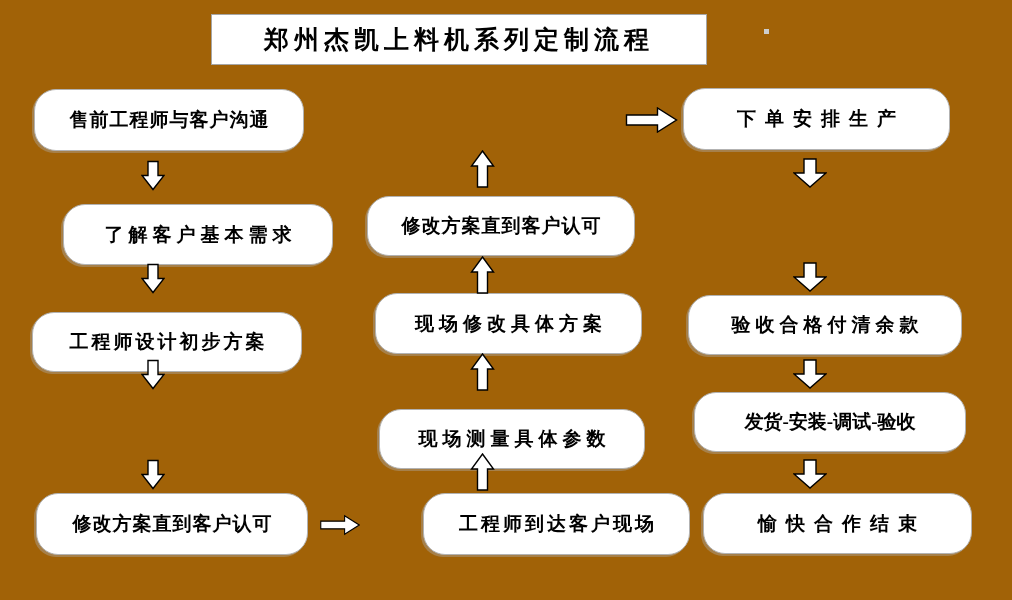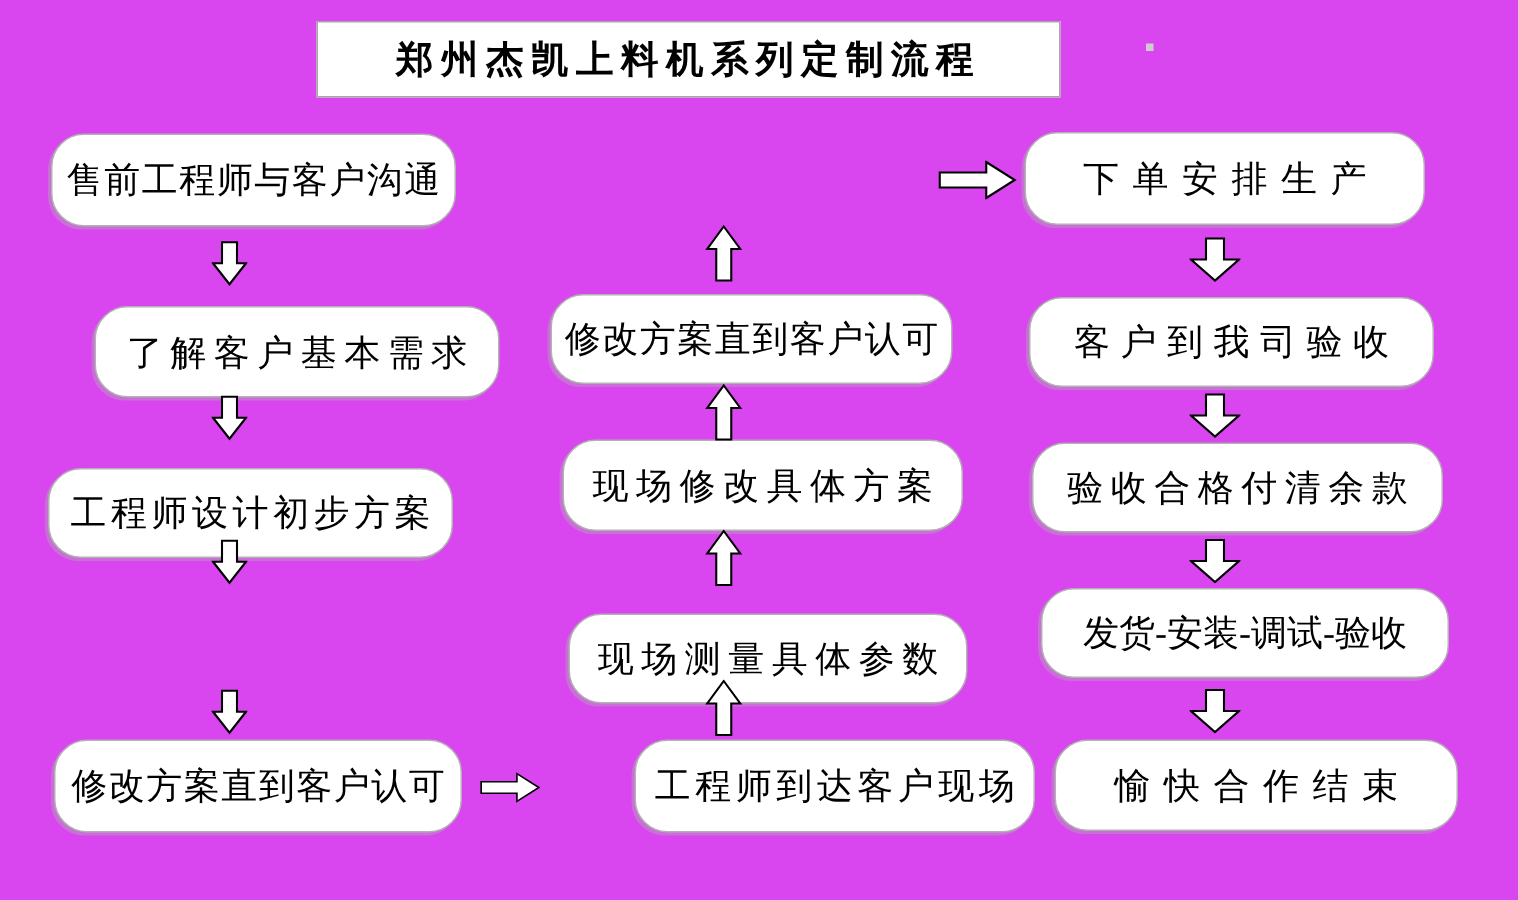--- a/index.html
+++ b/index.html
@@ -4,21 +4,21 @@
 <style>
   html, body {
     margin: 0;
     padding: 0;
     background: #ffffff;
   }
   .canvas {
     position: relative;
     width: 1012px;
     height: 600px;
-    background: #d946ef;
+    background: #a16207;
     overflow: hidden;
     font-family: "Liberation Serif", "DejaVu Serif", serif;
     color: #000000;
   }
   .titlebox {
     position: absolute;
     left: 211px; top: 14px;
     width: 494px; height: 49px;
     border: 1px solid #a6a6a6;
     background: #ffffff;
@@ -32,22 +32,22 @@
   }
   .fbox {
     position: absolute;
     background: #ffffff;
     border: 1px solid #b2b2b2;
     border-radius: 22px;
     box-shadow: -2px 2px 0 rgba(175,175,175,0.40);
     display: flex;
     align-items: center;
     justify-content: center;
-    font-weight: normal;
-    font-size: 24px;
+    font-weight: bold;
+    font-size: 19px;
     white-space: nowrap;
     text-align: center;
   }
   .s6  { letter-spacing: 9px; text-indent: 9px; }
   .s7  { letter-spacing: 7px; text-indent: 7px; }
   .s8  { letter-spacing: 5px; text-indent: 5px; }
   .s9  { letter-spacing: 3px; text-indent: 3px; }
   .s10 { letter-spacing: 1px; text-indent: 1px; }
   .s11 { letter-spacing: 0px; }
   .arr { position: absolute; }
@@ -73,21 +73,20 @@
   <div class="fbox s8" style="left:31px;top:204px;width:268px;height:59px;margin-left:32px;">了解客户基本需求</div>
   <div class="fbox s9" style="left:32px;top:312px;width:268px;height:58px;">工程师设计初步方案</div>
   <div class="fbox s10" style="left:36px;top:493px;width:270px;height:60px;">修改方案直到客户认可</div>
 
   <div class="fbox s10" style="left:367px;top:196px;width:266px;height:58px;">修改方案直到客户认可</div>
   <div class="fbox s8" style="left:375px;top:293px;width:265px;height:59px;">现场修改具体方案</div>
   <div class="fbox s8" style="left:379px;top:390px;width:264px;height:58px;margin-top:19px;">现场测量具体参数</div>
   <div class="fbox s9" style="left:380px;top:493px;width:265px;height:60px;margin-left:43px;">工程师到达客户现场</div>
 
   <div class="fbox s6" style="left:683px;top:88px;width:265px;height:60px;">下单安排生产</div>
-  <div class="fbox s7" style="left:686px;top:198px;width:268px;height:58px;">客户到我司验收</div>
   <div class="fbox s8" style="left:688px;top:295px;width:272px;height:58px;">验收合格付清余款</div>
   <div class="fbox s11" style="left:694px;top:392px;width:270px;height:58px;">发货-安装-调试-验收</div>
   <div class="fbox s6" style="left:703px;top:493px;width:267px;height:59px;">愉快合作结束</div>
 
   <div class="arr" style="left:141px;top:160px;width:24px;height:31px;">
     <svg viewBox="0 0 24 30">
         <polygon points="7,1 17,1 17,15 23,15 12,29 1,15 7,15" fill="#ffffff" stroke="#000000" stroke-width="1.4"></polygon>
       </svg>
   </div>
   <div class="arr" style="left:141px;top:263px;width:24px;height:31px;">

